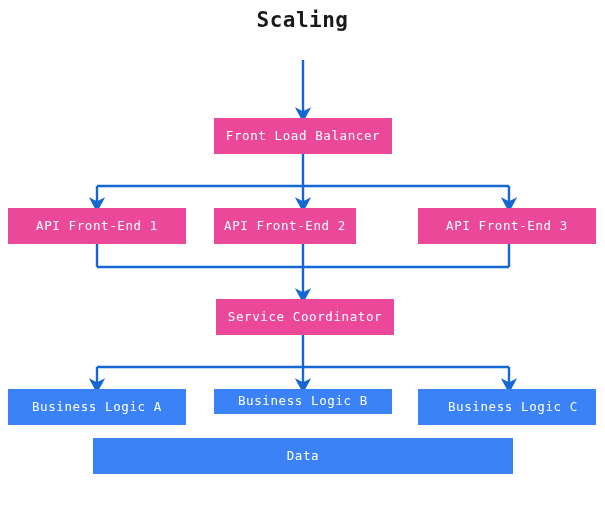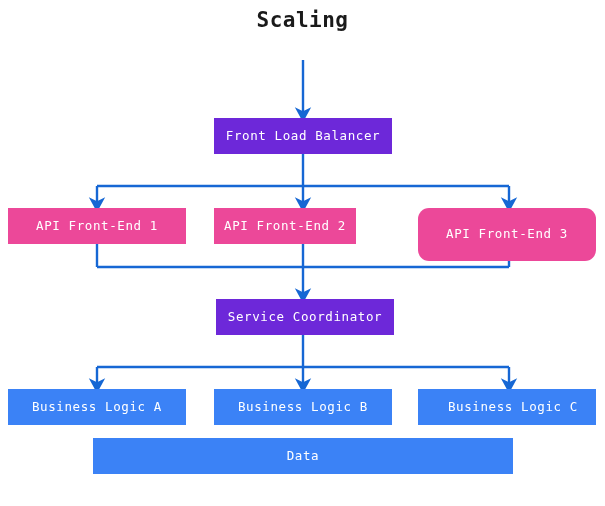--- a/index.html
+++ b/index.html
@@ -33,21 +33,21 @@
     display: flex;
     align-items: center;
     justify-content: center;
     color: #ffffff;
     font-family: "DejaVu Sans Mono", "Liberation Mono", monospace;
     font-size: 12.5px;
     letter-spacing: 0.6px;
     white-space: nowrap;
     line-height: 1;
   }
-  .node.gray   { background: #6d28d9; }
+  .node.gray   { background: #ec4899; }
   .node.cyan   { background: #ec4899; text-align: right; }
   .node.orange { background: #3b82f6; }
 
   #title {
     position: absolute;
     left: 0;
     top: 8px;
     width: 605px;
     text-align: center;
     font-family: "DejaVu Sans Mono", "Liberation Mono", monospace;
@@ -91,20 +91,20 @@
       <path d="M97,367 L97,385" marker-end="url(#arrowhead)"></path>
       <path d="M303,367 L303,385" marker-end="url(#arrowhead)"></path>
       <path d="M509,367 L509,385" marker-end="url(#arrowhead)"></path>
     </g>
   </svg>
 
   <div id="nodes">
       <div class="node gray" style="left: 214px; top: 118px; width: 178px; height: 36px;">Front Load Balancer</div>
       <div class="node cyan" style="left: 8px; top: 208px; width: 178px; height: 36px;">API Front-End 1</div>
       <div class="node cyan" style="left: 214px; top: 208px; width: 142px; height: 36px;">API Front-End 2</div>
-      <div class="node cyan" style="left: 418px; top: 208px; width: 178px; height: 53px; border-radius: 11px;">API Front-End 3</div>
+      <div class="node cyan" style="left: 418px; top: 208px; width: 178px; height: 36px;">API Front-End 3</div>
       <div class="node gray" style="left: 216px; top: 299px; width: 178px; height: 36px;">Service Coordinator</div>
       <div class="node orange" style="left: 8px; top: 389px; width: 178px; height: 36px;">Business Logic A</div>
-      <div class="node orange" style="left: 214px; top: 389px; width: 178px; height: 36px;">Business Logic B</div>
+      <div class="node orange" style="left: 214px; top: 389px; width: 178px; height: 25px;">Business Logic B</div>
       <div class="node orange" style="left: 418px; top: 389px; width: 178px; height: 36px; padding-left: 12px;">Business Logic C</div>
       <div class="node orange" style="left: 93px; top: 438px; width: 420px; height: 36px;">Data</div>
     </div>
 </div>
 
 </body></html>

